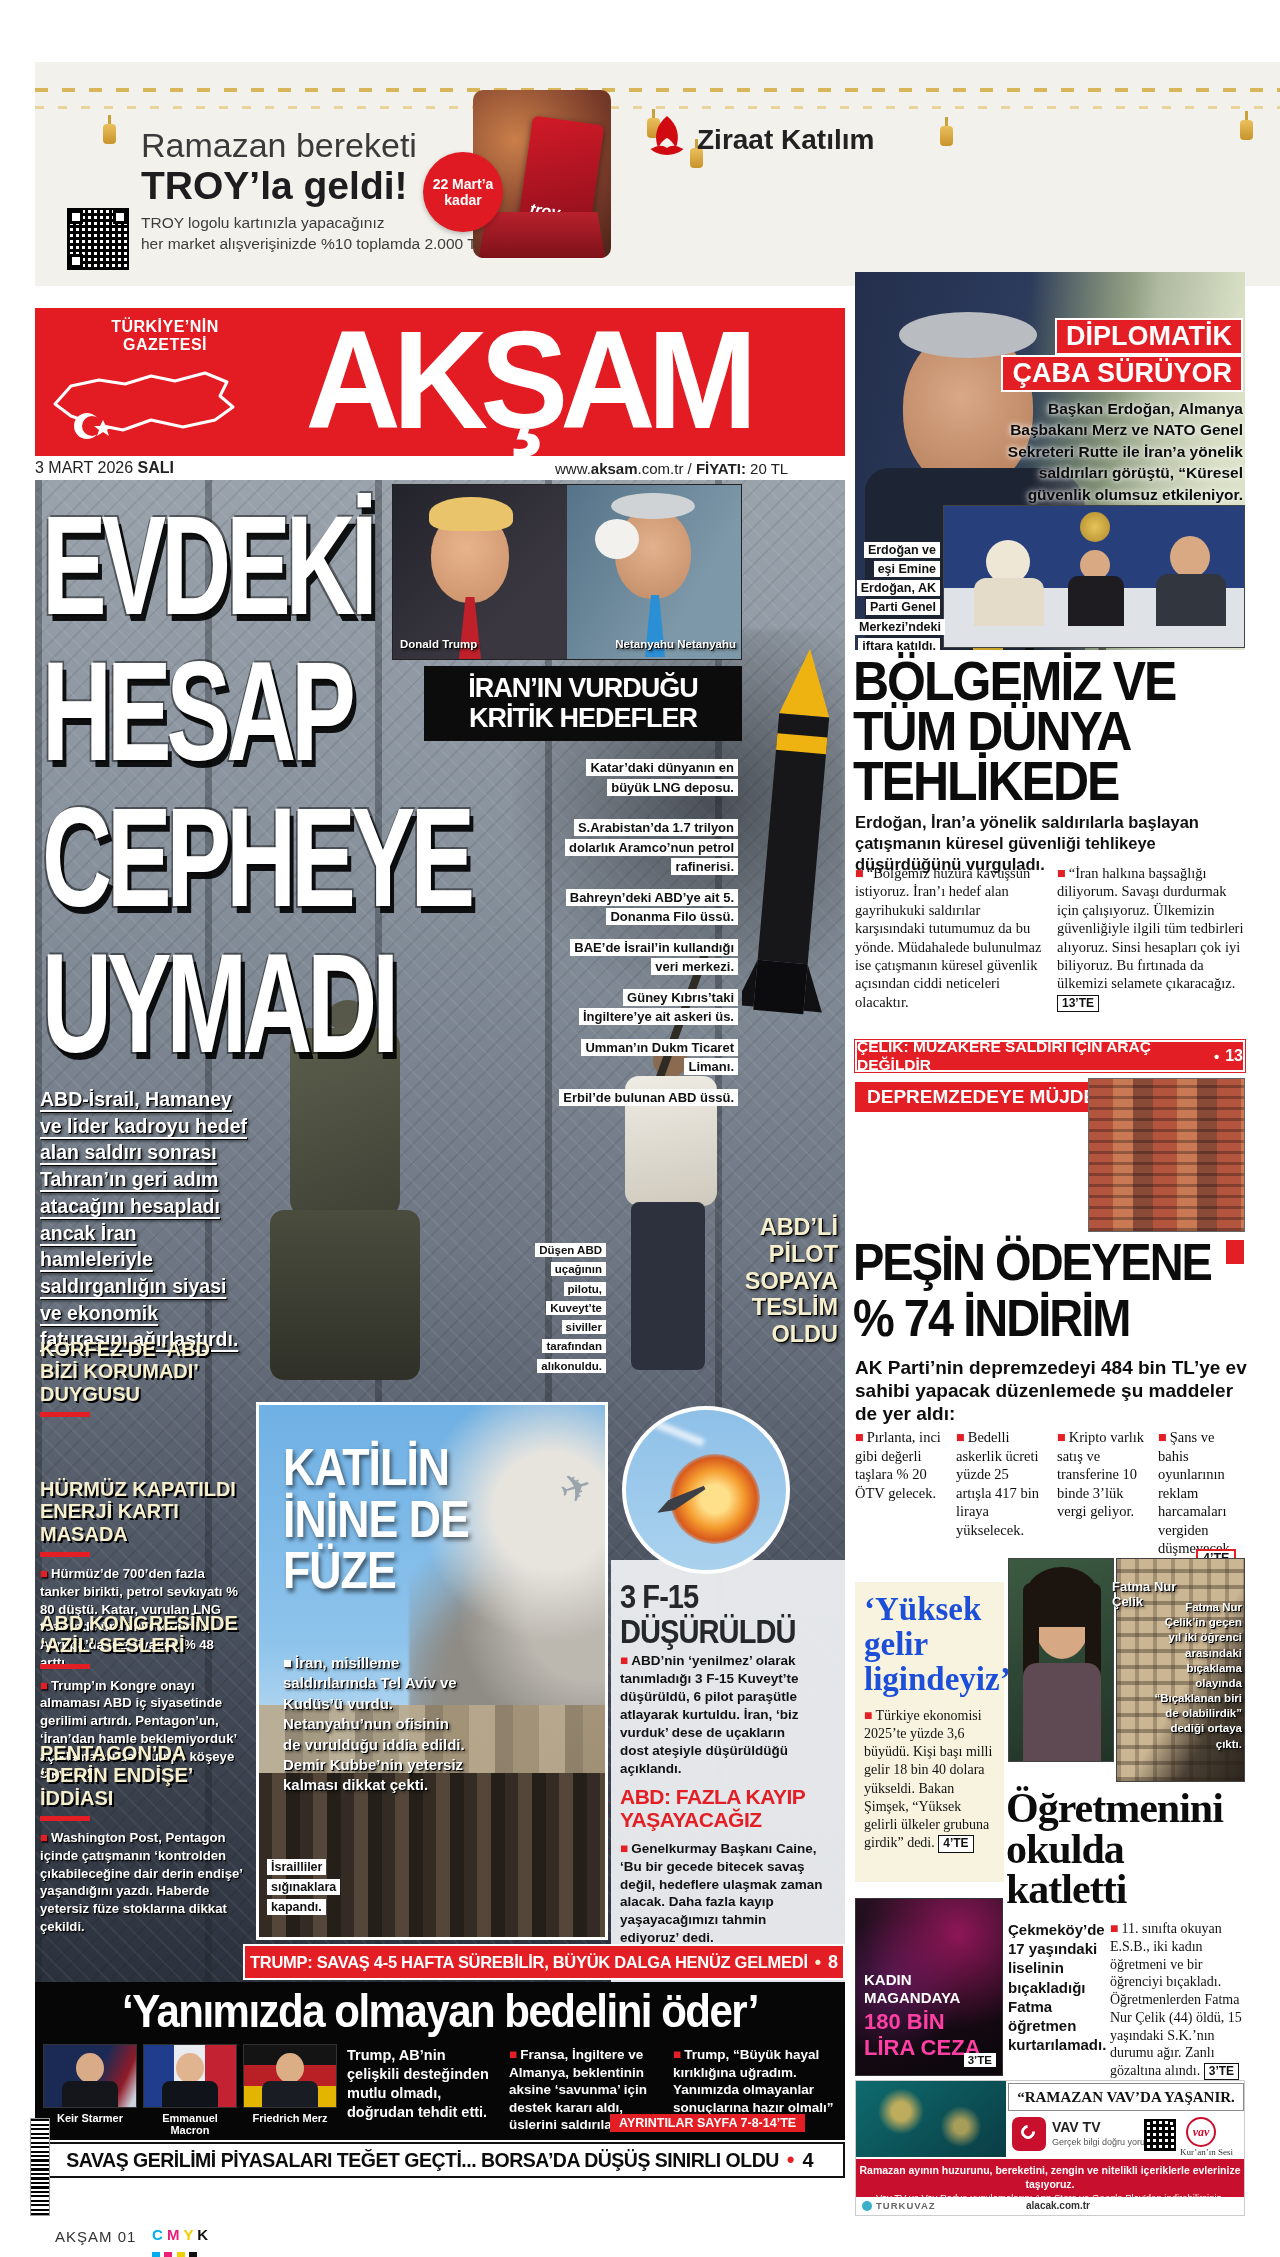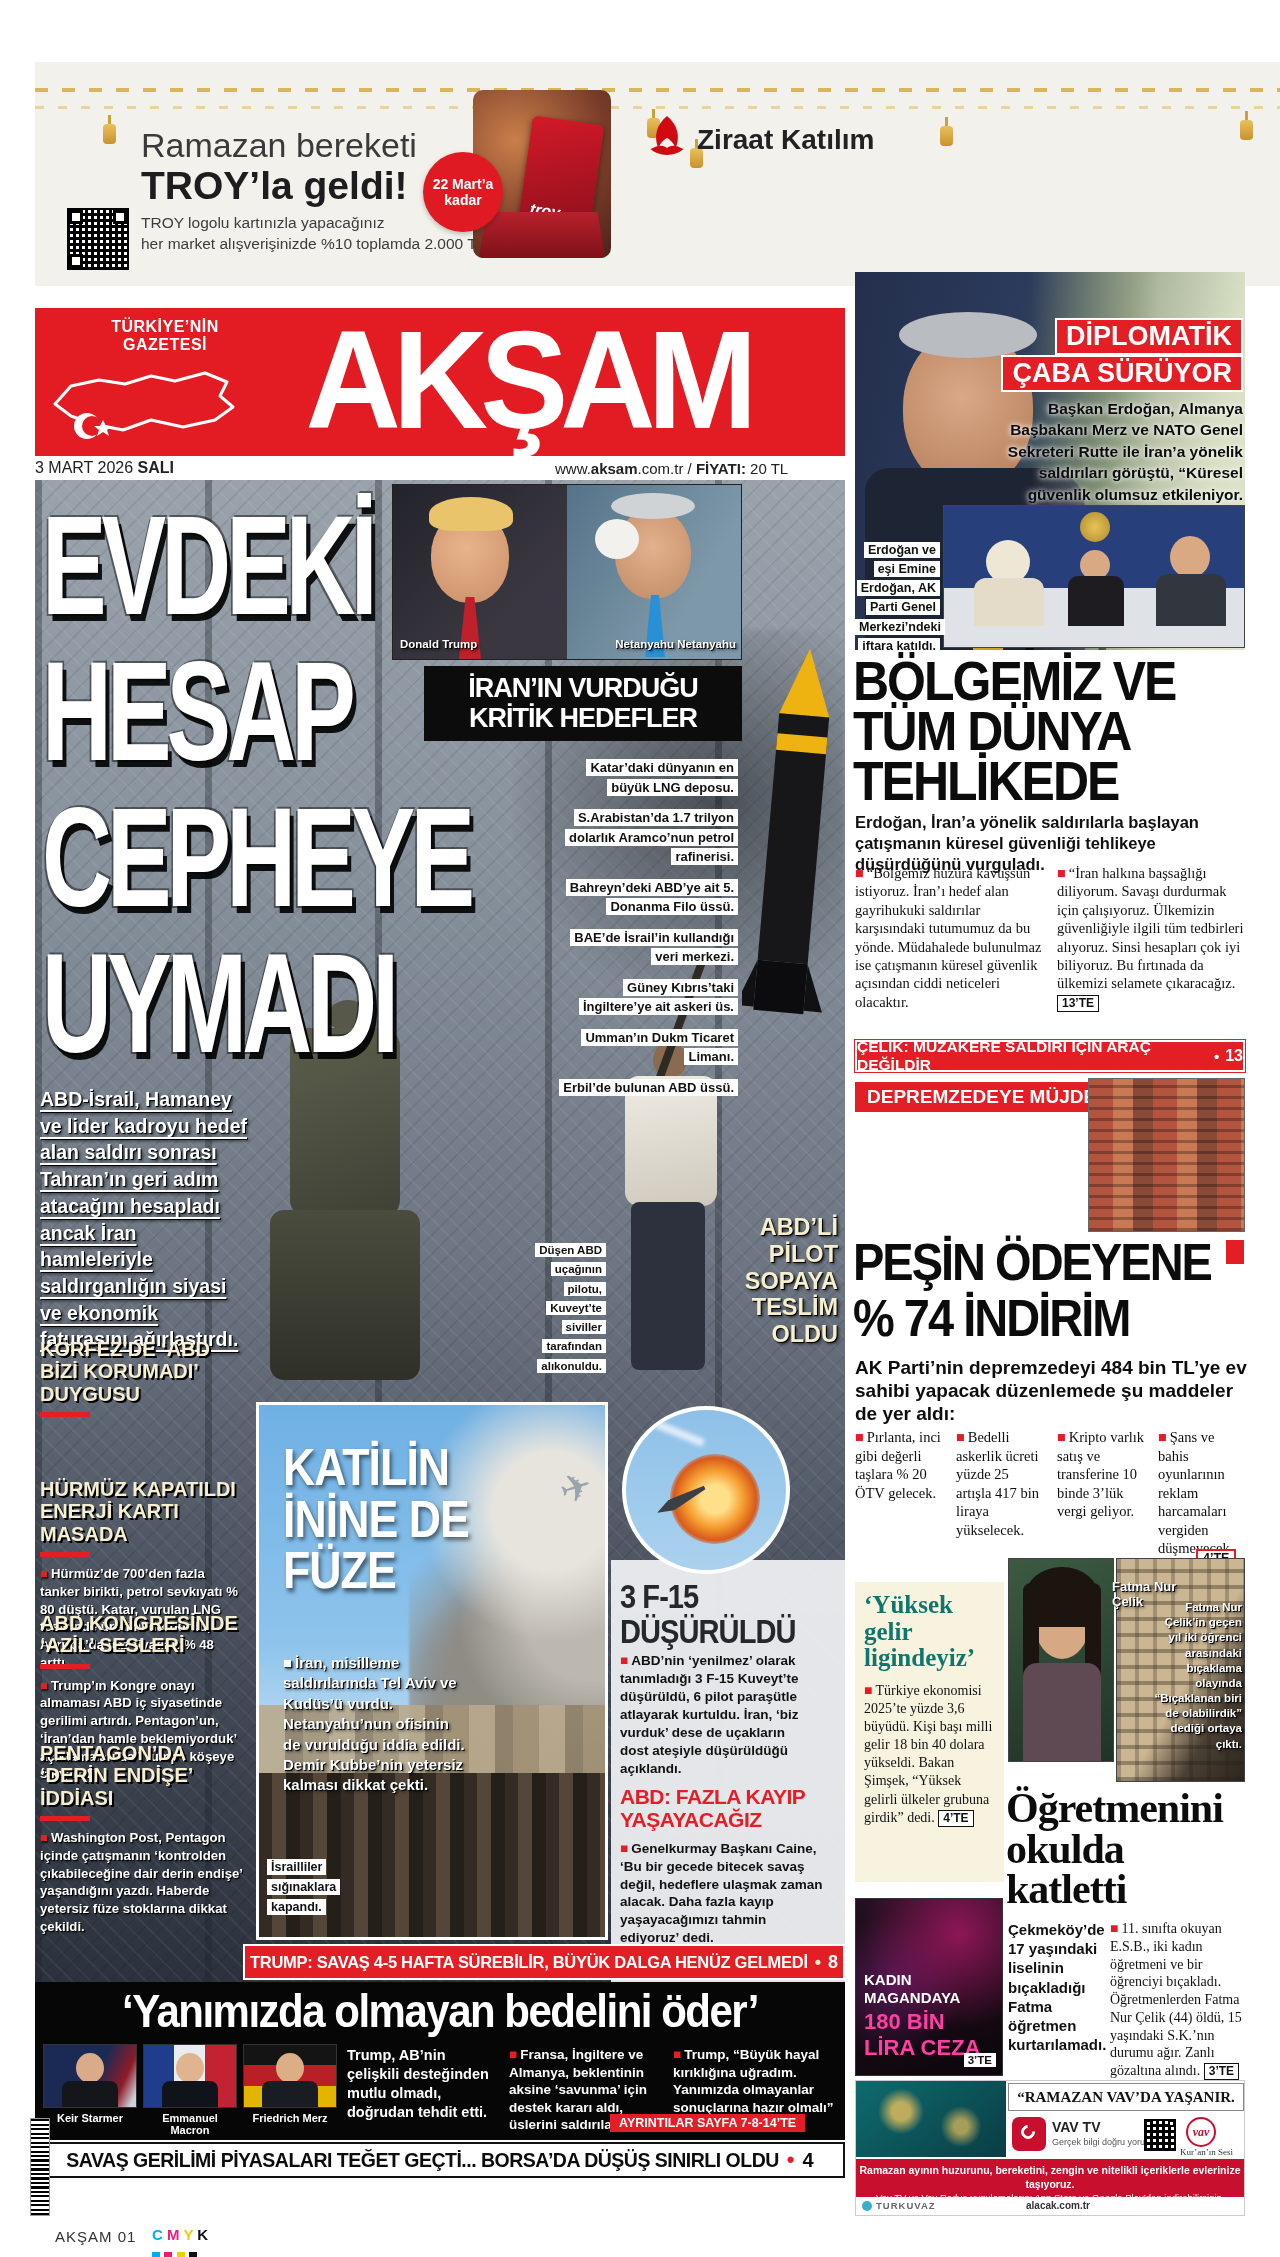--- a/index.html
+++ b/index.html
@@ -175,21 +175,21 @@
       <polygon points="30,0 45,40 15,40" fill="#efb311"></polygon>
       <rect x="15" y="40" width="30" height="148" fill="#17171a"></rect>
       <rect x="15" y="52" width="30" height="10" fill="#efb311"></rect>
       <polygon points="15,188 4,216 15,216" fill="#111114"></polygon>
       <polygon points="45,188 56,216 45,216" fill="#111114"></polygon>
       <rect x="15" y="188" width="30" height="30" fill="#0c0c0e"></rect>
     </g>
   </svg>
 
   <div class="abs rt" style="left:556px;top:758px;width:182px">
-    <div style="margin-bottom:11px"><span class="chip" style="font-size:13px">Katar’daki dünyanın en büyük LNG deposu.</span></div>
+    <div style="margin-bottom:21px"><span class="chip" style="font-size:13px">Katar’daki dünyanın en büyük LNG deposu.</span></div>
     <div style="margin-bottom:11px"><span class="chip" style="font-size:13px">S.Arabistan’da 1.7 trilyon dolarlık Aramco’nun petrol rafinerisi.</span></div>
     <div style="margin-bottom:11px"><span class="chip" style="font-size:13px">Bahreyn’deki ABD’ye ait 5. Donanma Filo üssü.</span></div>
     <div style="margin-bottom:11px"><span class="chip" style="font-size:13px">BAE’de İsrail’in kullandığı veri merkezi.</span></div>
     <div style="margin-bottom:11px"><span class="chip" style="font-size:13px">Güney Kıbrıs’taki İngiltere’ye ait askeri üs.</span></div>
     <div style="margin-bottom:11px"><span class="chip" style="font-size:13px">Umman’ın Dukm Ticaret Limanı.</span></div>
     <div><span class="chip" style="font-size:13px">Erbil’de bulunan ABD üssü.</span></div>
   </div>
 
   <div class="abs w b sh" style="left:40px;top:1086px;width:210px;font-size:19.5px;line-height:1.37;
               text-decoration:underline;text-underline-offset:4px;text-decoration-thickness:2px">ABD-İsrail, Hamaney ve lider kadroyu hedef alan saldırı sonrası Tahran’ın geri adım atacağını hesapladı ancak İran hamleleriyle saldırganlığın siyasi ve ekonomik faturasını ağırlaştırdı.</div>
@@ -389,21 +389,21 @@
     <span class="sq">■</span><span>Kripto varlık satış ve transferine 10 binde 3’lük vergi geliyor.</span>
   </div>
   <div class="abs serif" style="left:1158px;top:1428px;width:90px;font-size:14.5px;line-height:1.28">
     <span class="sq">■</span><span>Şans ve bahis oyunlarının reklam harcamaları vergiden düşmeyecek.</span>
   </div>
   <div class="abs" style="left:1196px;top:1548px">
     <span class="tag">4’TE</span>
   </div>
 
   <div class="abs" style="left:855px;top:1582px;width:149px;height:300px;background:#f7f3df;padding:10px 9px">
-    <div class="serif b" style="font-size:25px;line-height:1.06;color:#0f766e">‘Yüksek gelir ligindeyiz’</div>
+    <div class="serif b" style="font-size:33px;line-height:1.06;color:#1d4ed8">‘Yüksek gelir ligindeyiz’</div>
     <div class="serif" style="margin-top:10px;font-size:14px;line-height:1.3;color:#111">
       <span class="sq">■</span><span>Türkiye ekonomisi 2025’te yüzde 3,6 büyüdü. Kişi başı milli gelir 18 bin 40 dolara yükseldi. Bakan Şimşek, “Yüksek gelirli ülkeler grubuna girdik” dedi.</span>
       <span class="tagbk">4’TE</span>
     </div>
   </div>
 
   <div class="abs" style="left:1008px;top:1558px;width:106px;height:204px;overflow:hidden;border:1px solid #444;
               background:linear-gradient(160deg,#3c5a42,#203327)">
     <div class="abs" style="left:26px;top:30px;width:54px;height:70px;border-radius:50%;background:#d6a884"></div>
     <div class="abs" style="left:16px;top:8px;width:74px;height:60px;border-radius:50% 50% 20% 20%;background:#1c140f"></div>

